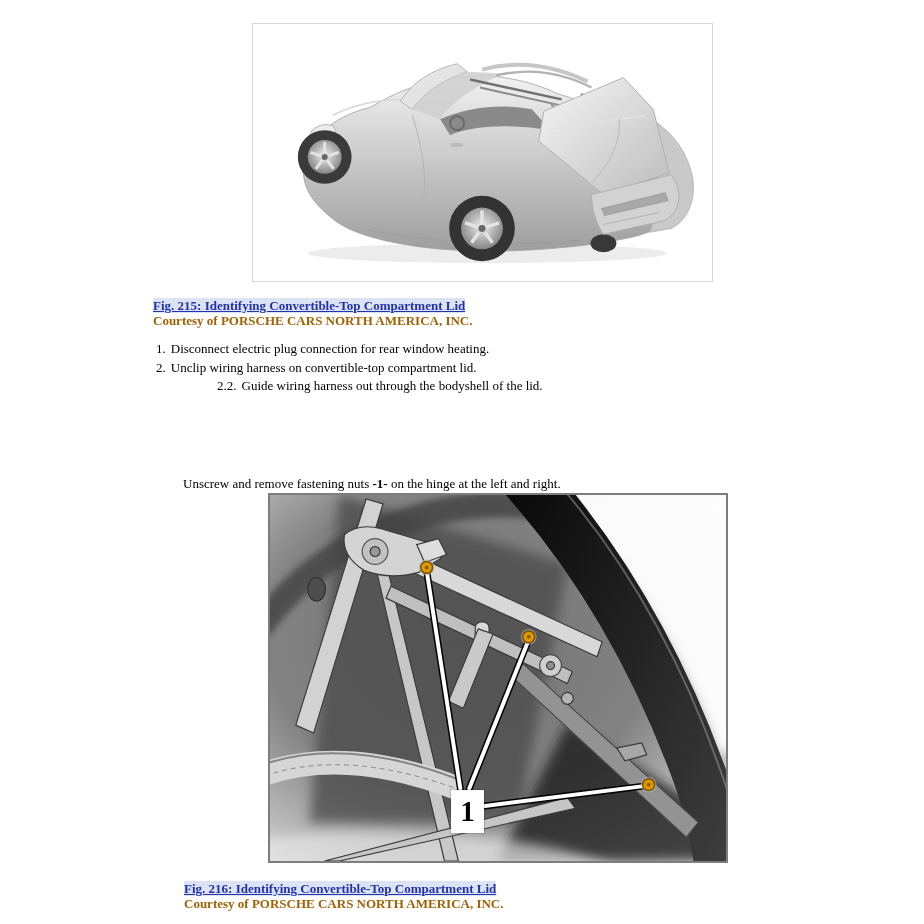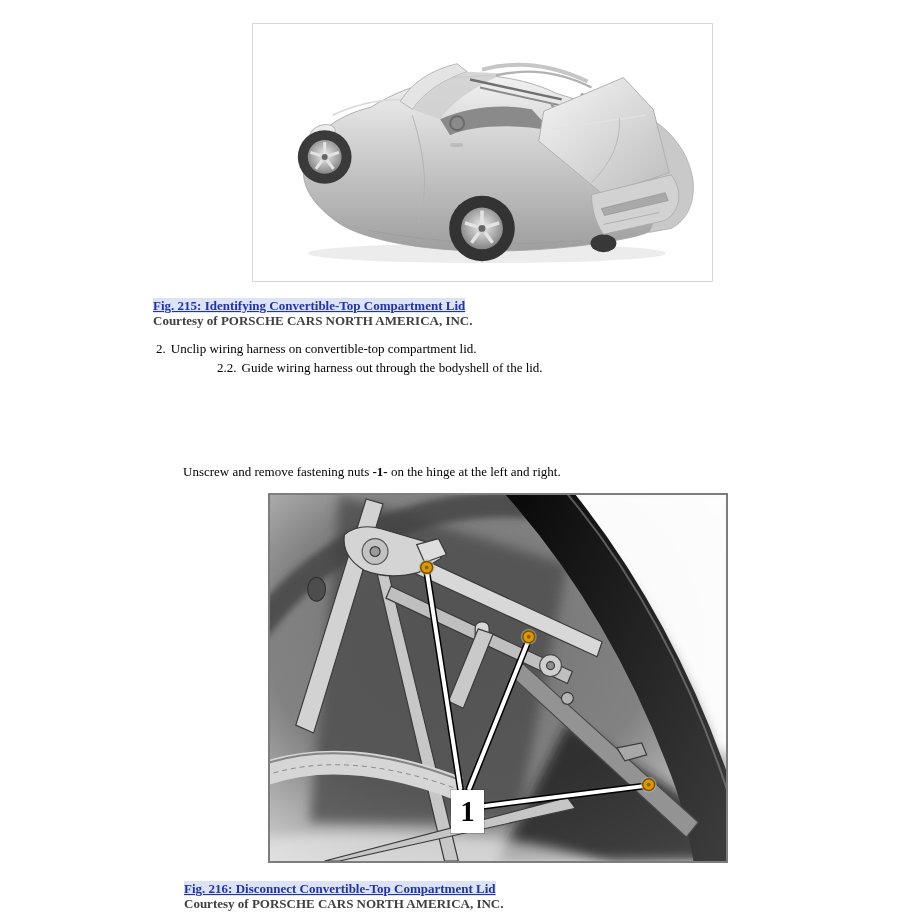--- a/index.html
+++ b/index.html
@@ -11,27 +11,27 @@
   .figbox svg{display:block;}
   #fig215{left:236px;top:23px;width:459px;height:257px;border:1px solid #d6d6d6;}
   #fig216{left:252px;top:493px;width:460px;height:370px;border:2px solid #7d7d7d;box-sizing:border-box;}
   .caption{position:absolute;font-size:13px;line-height:15px;font-weight:bold;}
   #caption215{left:137px;top:298px;}
   #caption216{left:168px;top:881px;}
   .figlink{
     color:#2233AA;text-decoration:underline;background:#DCE3F5;
     cursor:pointer;
   }
-  .courtesy{color:#404040;}
+  .courtesy{color:#a16207;}
   .steps{position:absolute;left:0;top:340px;width:880px;font-size:13px;}
   .step{line-height:18.6px;margin-left:140px;}
   .step.sub{margin-left:201px;}
   .step.bold .txt{font-weight:bold;}
   .step .num{margin-right:5px;}
-  .note{position:absolute;left:167px;top:464px;font-size:13px;line-height:16px;}
+  .note{position:absolute;left:167px;top:476px;font-size:13px;line-height:16px;}
   .note .ref{font-weight:bold;}
   .callout{
     position:absolute;left:181px;top:295px;width:33px;height:43px;
     background:#ffffff;display:flex;align-items:center;justify-content:center;
     font-weight:bold;font-size:29px;font-family:"Liberation Serif", serif;
     box-shadow:0 0 0 1px rgba(0,0,0,0.15);
   }
 </style>
 </head>
 <body>
@@ -121,20 +121,23 @@
       </g>
     </svg>
   </div>
 
   <div class="caption" id="caption215">
     <div><a class="figlink">Fig. 215: Identifying Convertible-Top Compartment Lid</a></div>
     <div class="courtesy">Courtesy of PORSCHE CARS NORTH AMERICA, INC.</div>
   </div>
 
   <div class="steps">
+    <div class="step">
+      <span class="num">1.</span><span class="txt">Disconnect electric plug connection for rear window heating.</span>
+    </div>
     <div class="step">
       <span class="num">2.</span><span class="txt">Unclip wiring harness on convertible-top compartment lid.</span>
     </div>
     <div class="step sub">
       <span class="num">2.2.</span><span class="txt">Guide wiring harness out through the bodyshell of the lid.</span>
     </div>
   </div>
 
   <div class="note">
     <span>Unscrew and remove fastening nuts </span><span class="ref">-1-</span><span> on the hinge at the left and right.</span>
@@ -217,17 +220,17 @@
           <circle r="8" fill="#b0b0b0" opacity="0.6"></circle>
             <circle r="6" fill="#E09A00" stroke="#7a5200" stroke-width="1.5"></circle>
             <circle r="2" fill="#8a6000"></circle>
         </g>
       </g>
     </svg>
     <div class="callout">1</div>
   </div>
 
   <div class="caption" id="caption216">
-    <div><a class="figlink">Fig. 216: Disconnect Convertible-Top Compartment Lid</a></div>
+    <div><a class="figlink">Fig. 216: Identifying Convertible-Top Compartment Lid</a></div>
     <div class="courtesy">Courtesy of PORSCHE CARS NORTH AMERICA, INC.</div>
   </div>
 
 </div>
 
 </body></html>

